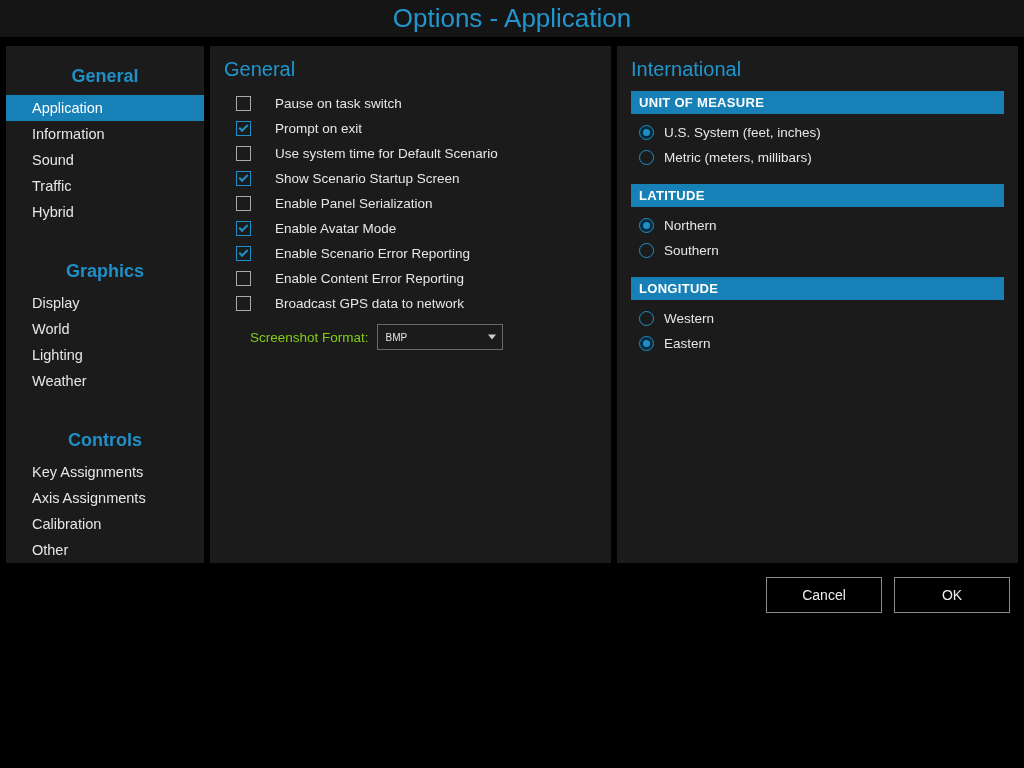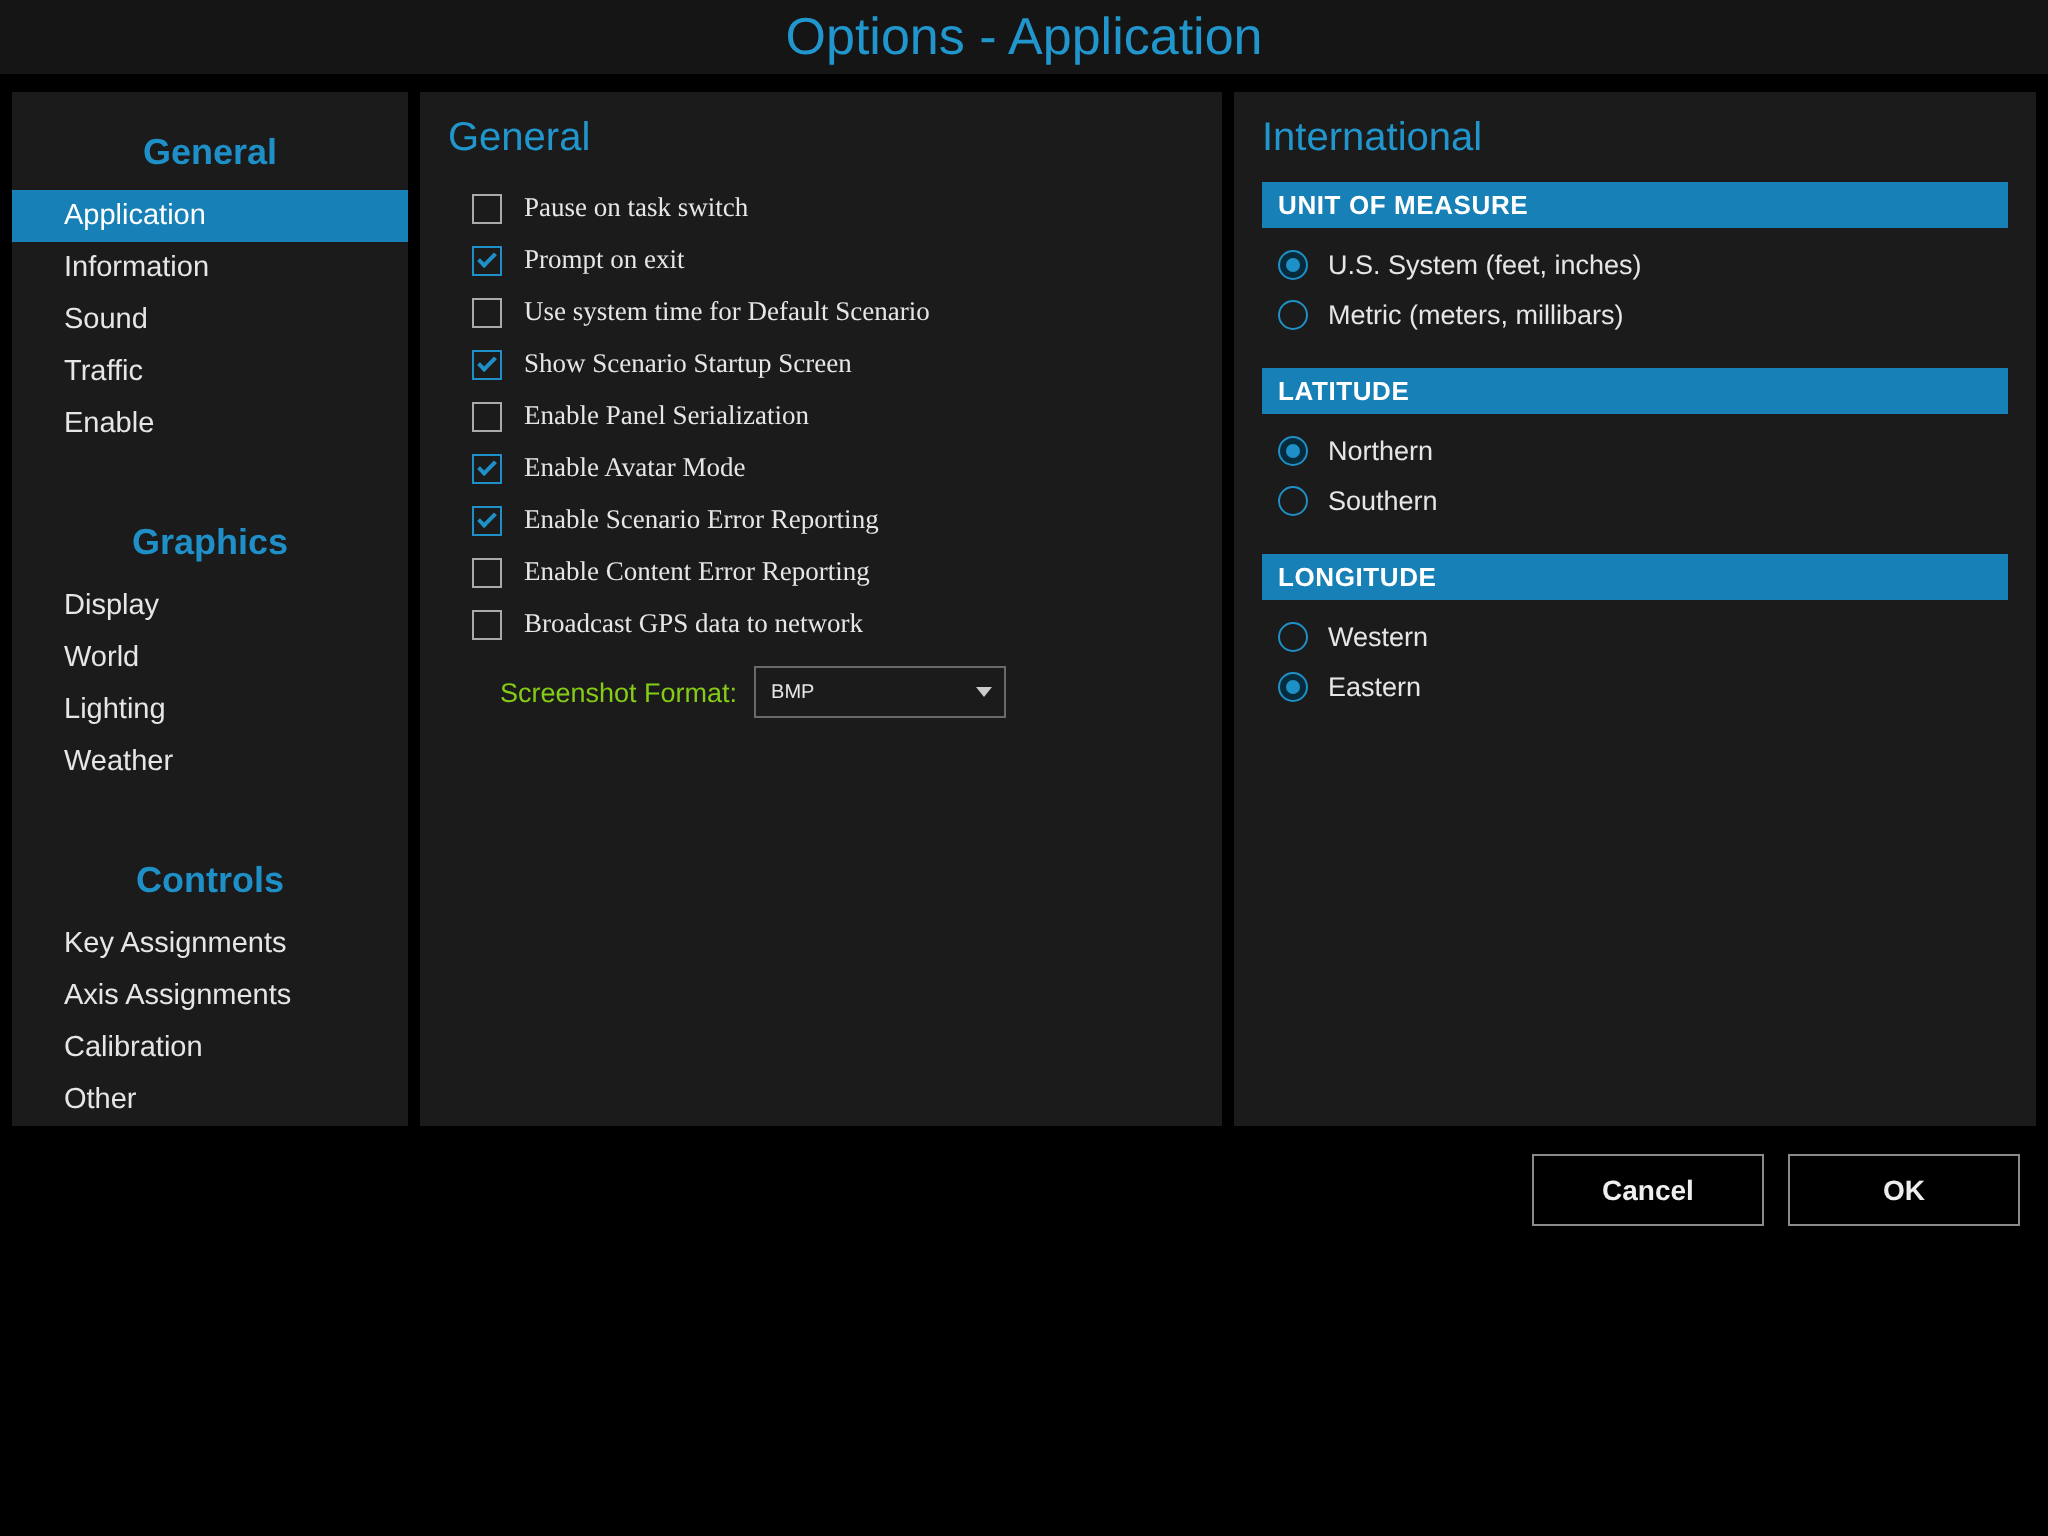--- a/index.html
+++ b/index.html
@@ -8,59 +8,59 @@
   .titlebar { height: 50px; background: #151515; display: flex; align-items: center; justify-content: center; border-bottom: 3px solid #000; }
   .titlebar h1 { color: #2196cd; font-weight: 400; font-size: 26px; }
   .body { flex: 1; display: flex; padding: 6px; gap: 6px; background: #000; }
   .sidebar { width: 198px; background: #1b1b1b; padding-top: 14px; }
   .sidebar .group-title { text-align: center; color: #1f90c7; font-size: 18px; font-weight: 600; padding: 6px 0 8px; }
   .sidebar .spacer { height: 30px; }
   .nav-item { padding: 5px 12px 5px 26px; font-size: 14.5px; color: #e6e6e6; cursor: pointer; }
   .nav-item.active { background: #1780b6; color: #fff; }
   .panel { background: #1b1b1b; flex: 1; padding: 12px 14px; }
   .panel-title { color: #2196cd; font-size: 20px; font-weight: 400; margin-bottom: 10px; }
-  .checkbox-row { display: flex; align-items: center; gap: 11px; padding: 5px 12px; font-family: Liberation Serif, serif; }
+  .checkbox-row { display: flex; align-items: center; gap: 24px; padding: 5px 12px; }
   .checkbox { width: 15px; height: 15px; border: 1.5px solid #aaa; display: flex; align-items: center; justify-content: center; cursor: pointer; }
   .checkbox.checked { border-color: #1f90c7; }
   .checkmark { width: 9px; height: 5px; border-left: 2px solid #1f90c7; border-bottom: 2px solid #1f90c7; transform: rotate(-45deg) translate(1px,-1px); display: none; }
   .checkbox.checked .checkmark { display: block; }
   .cb-label { font-size: 13.5px; color: #e6e6e6; }
   .form-row { display: flex; align-items: center; gap: 8px; padding-top: 8px; padding-left: 26px; }
   .form-label { font-size: 13.5px; color: #84cc16; }
   .select { position: relative; min-width: 126px; height: 26px; border: 1px solid #6a6a6a; display: flex; align-items: center; padding: 0 8px; font-size: 10px; color: #e6e6e6; cursor: pointer; }
   .select .caret { position: absolute; right: 6px; top: 50%; transform: translateY(-50%); width: 0; height: 0; border-left: 4px solid transparent; border-right: 4px solid transparent; border-top: 5px solid #ccc; }
   .section-header { background: #1780b6; color: #fff; font-size: 13px; font-weight: 600; padding: 4px 8px; margin-top: 10px; letter-spacing: 0.3px; }
   .section-header.first { margin-top: 6px; }
   .radio-group { padding: 6px 8px 4px; }
   .radio-row { display: flex; align-items: center; gap: 10px; padding: 5px 0; }
   .radio { width: 15px; height: 15px; border: 1.5px solid #1f90c7; border-radius: 50%; display: flex; align-items: center; justify-content: center; cursor: pointer; }
   .radio .dot { width: 7px; height: 7px; border-radius: 50%; background: #1f90c7; display: none; }
   .radio.selected { background: #062b3c; }
   .radio.selected .dot { display: block; }
   .r-label { font-size: 13.5px; color: #e6e6e6; }
-  .footer { height: 64px; background: #000; display: flex; align-items: center; justify-content: flex-end; padding: 0 14px; gap: 12px; font-weight: bold; }
+  .footer { height: 64px; background: #000; display: flex; align-items: center; justify-content: flex-end; padding: 0 14px; gap: 12px; }
   .btn { min-width: 116px; height: 36px; border: 1px solid #8a8a8a; background: transparent; color: #eee; font-size: 14px; display: flex; align-items: center; justify-content: center; cursor: pointer; }
 </style>
 </head>
 <body>
 
 <div class="window">
   <div class="titlebar">
     <h1>Options - Application</h1>
   </div>
 
   <div class="body">
 
     <div class="sidebar" id="sidebar">
         <div class="group-title">General</div>
         <div class="nav-item active">Application</div>
         <div class="nav-item">Information</div>
         <div class="nav-item">Sound</div>
         <div class="nav-item">Traffic</div>
-        <div class="nav-item">Enable</div>
+        <div class="nav-item">Hybrid</div>
         <div class="spacer"></div>
         <div class="group-title">Graphics</div>
         <div class="nav-item">Display</div>
         <div class="nav-item">World</div>
         <div class="nav-item">Lighting</div>
         <div class="nav-item">Weather</div>
         <div class="spacer"></div>
         <div class="group-title">Controls</div>
         <div class="nav-item">Key Assignments</div>
         <div class="nav-item">Axis Assignments</div>

